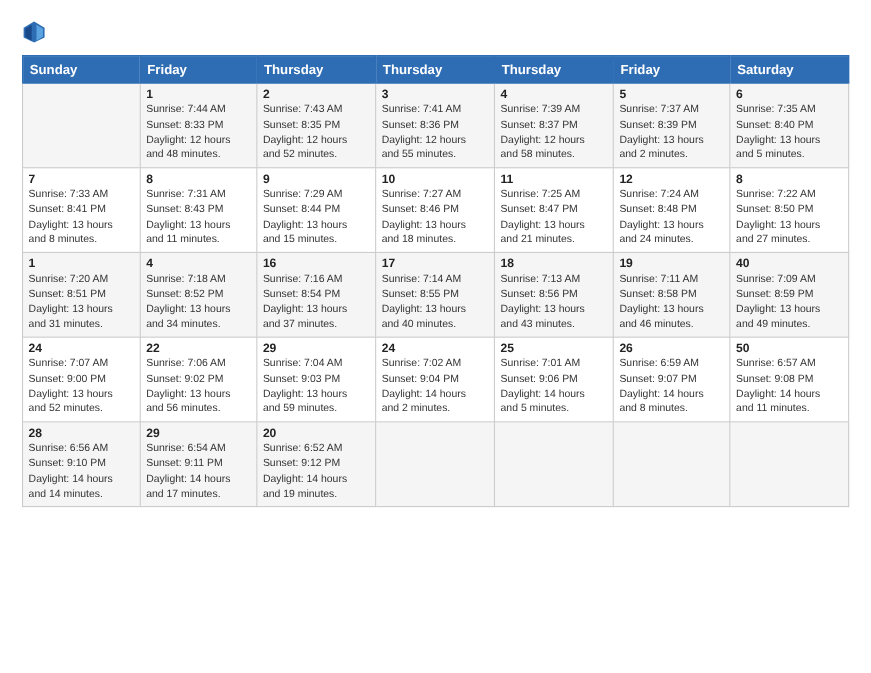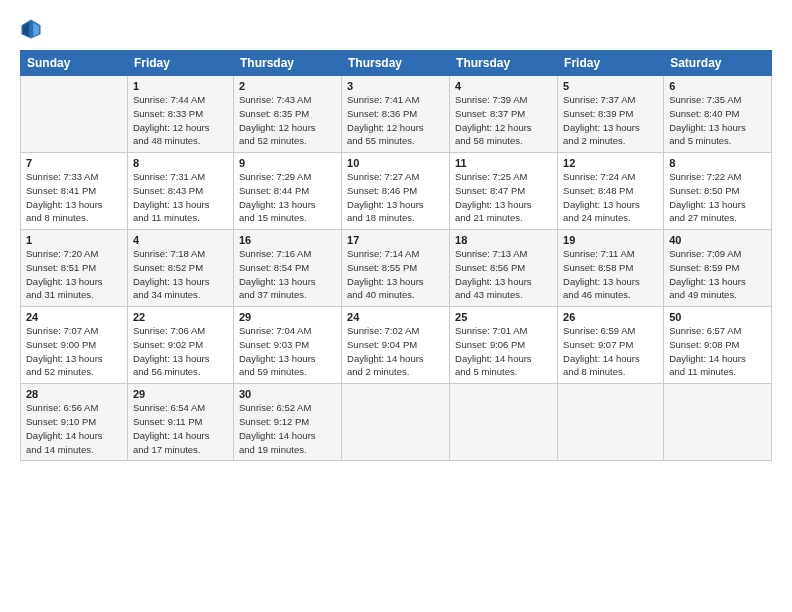--- a/index.html
+++ b/index.html
@@ -253,21 +253,21 @@
         <tr>
           <td>
             <span class="day-number">28</span>
             <div class="day-info">Sunrise: 6:56 AM<br>Sunset: 9:10 PM<br>Daylight: 14 hours<br>and 14 minutes.</div>
           </td>
           <td>
             <span class="day-number">29</span>
             <div class="day-info">Sunrise: 6:54 AM<br>Sunset: 9:11 PM<br>Daylight: 14 hours<br>and 17 minutes.</div>
           </td>
           <td>
-            <span class="day-number">30</span>
+            <span class="day-number">20</span>
             <div class="day-info">Sunrise: 6:52 AM<br>Sunset: 9:12 PM<br>Daylight: 14 hours<br>and 19 minutes.</div>
           </td>
           <td class="empty"></td>
           <td class="empty"></td>
           <td class="empty"></td>
           <td class="empty"></td>
         </tr>
       </tbody>
   </table>
 </div>

